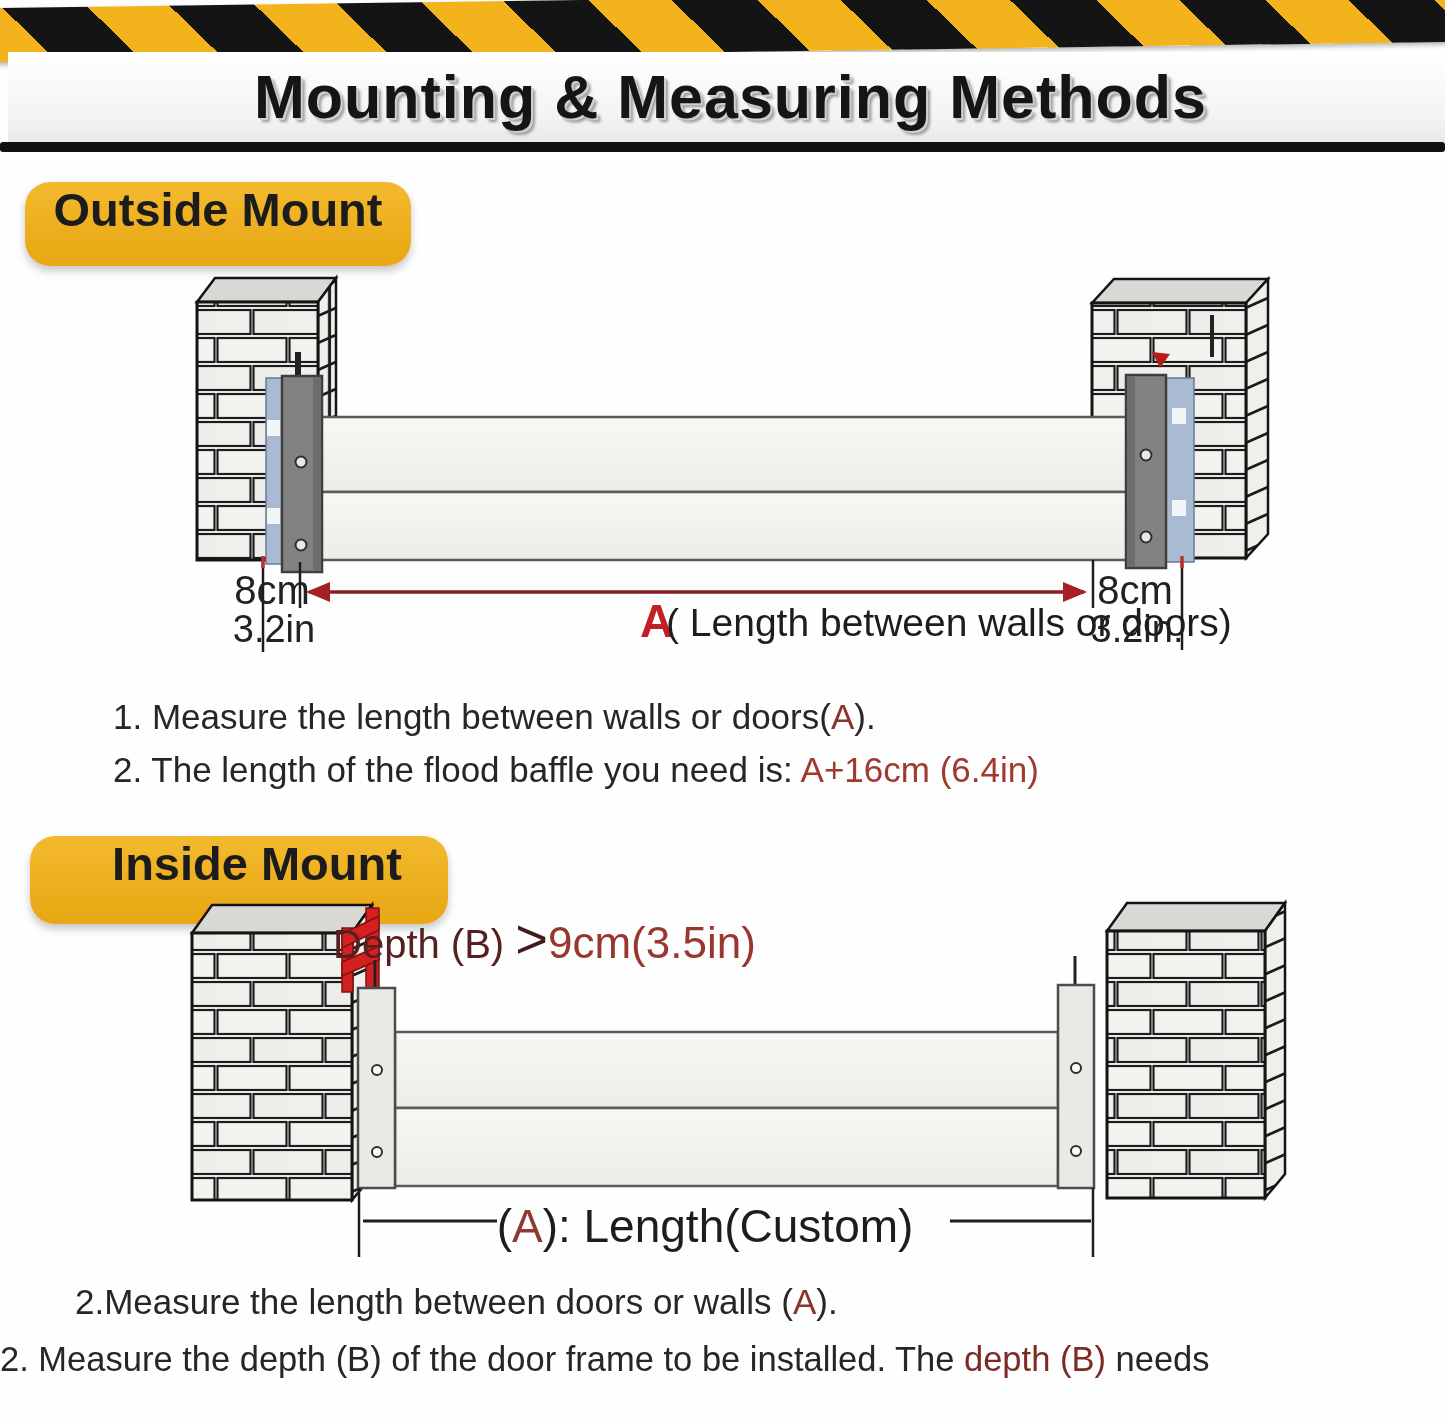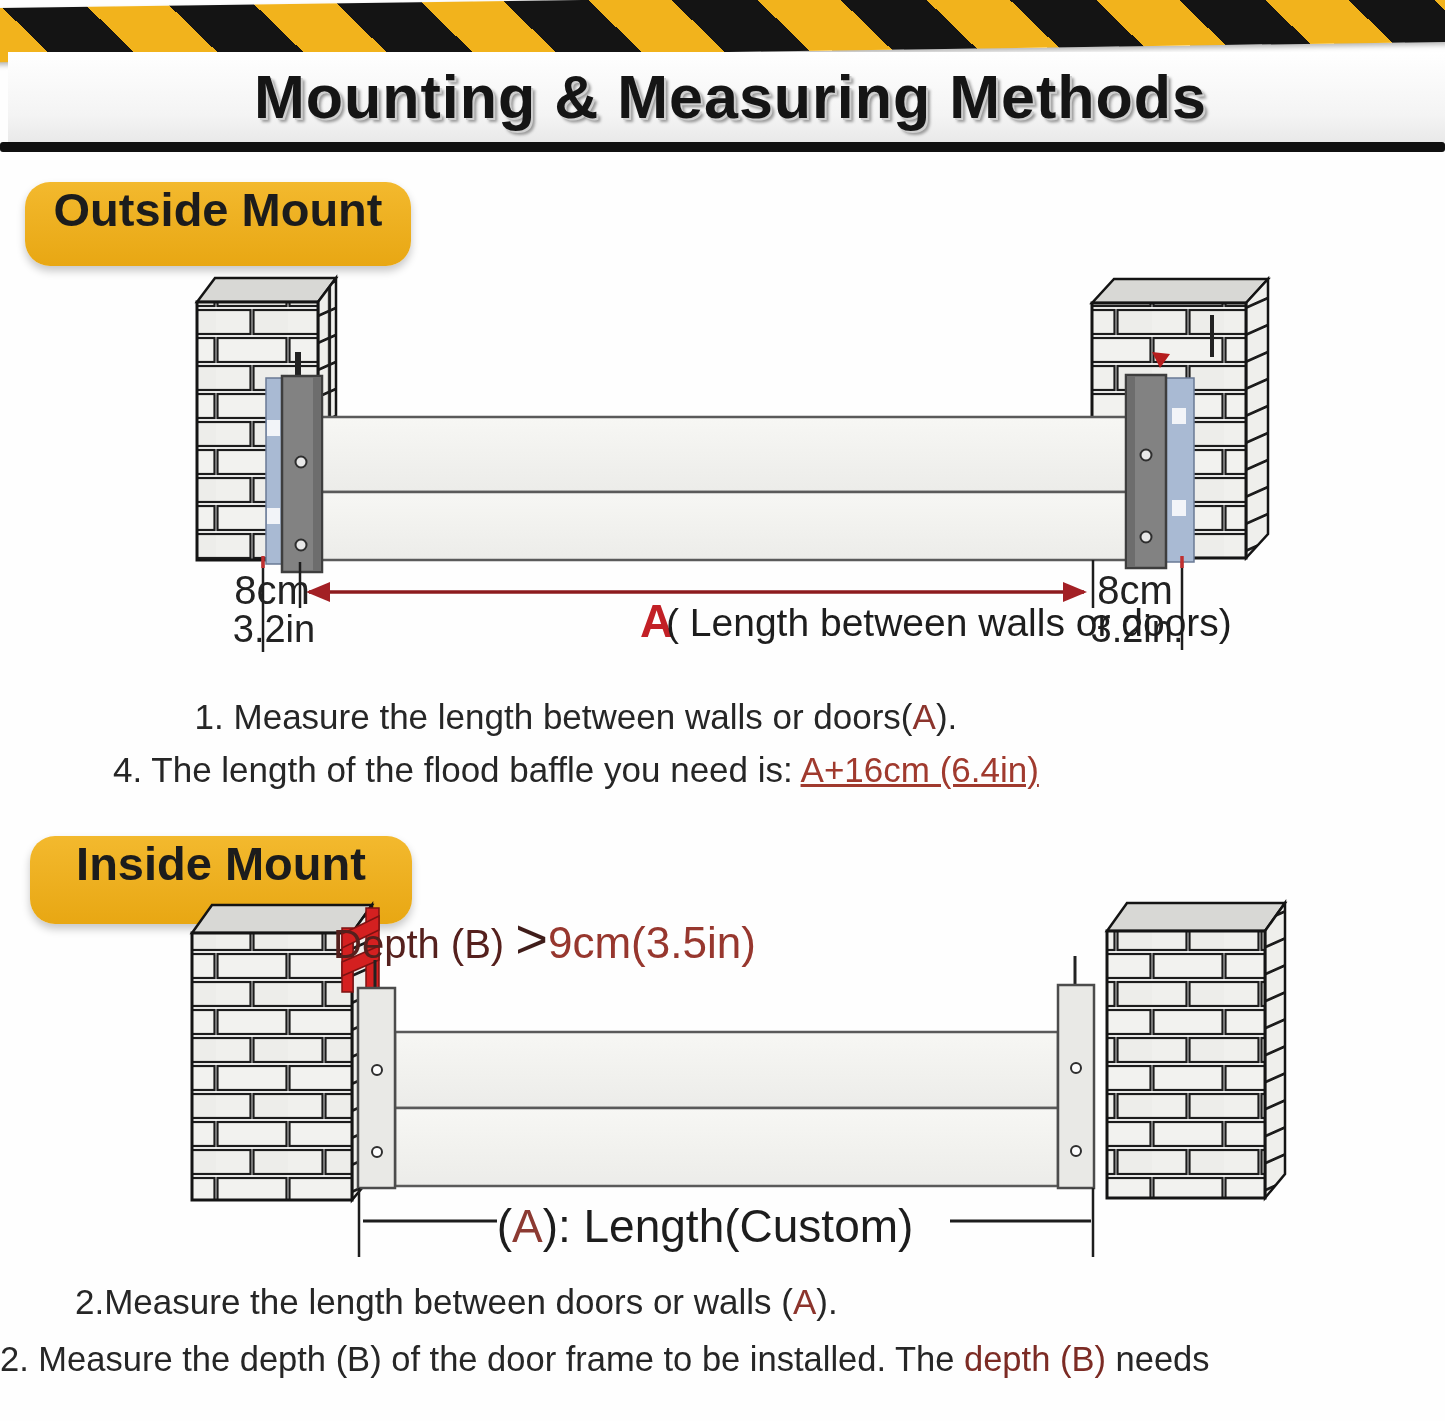--- a/index.html
+++ b/index.html
@@ -32,28 +32,28 @@
   }
   .header-bar{left:0;top:142px;width:1445px;height:10px;background:#101010;border-radius:3px;}
   
   .badge{
     background:linear-gradient(180deg,#f3b92e,#e8a713);
     border-radius:25px;display:flex;align-items:flex-start;justify-content:center;
     font-size:47px;font-weight:bold;color:#1c1c1c;
     box-shadow:0 5px 9px rgba(0,0,0,.22);
   }
   .badge.outside{left:25px;top:182px;width:386px;height:84px;}
-  .badge.inside{left:30px;top:836px;width:382px;height:88px;}
+  .badge.inside{left:30px;top:836px;width:382px;height:88px;padding-left:36px;}
   
   .steps{font-size:35px;line-height:53px;color:#262626;white-space:nowrap;}
-  .steps-1{left:113px;top:690px;text-align:center;}
+  .steps-1{left:113px;top:690px;}
   .steps-2a{left:75px;top:1282px;font-size:35px;color:#262626;white-space:nowrap;}
   .steps-2b{left:0;top:1340px;width:1445px;font-size:34.5px;line-height:39px;color:#262626;}
   .red-a{color:#8c342c;}
-  .red-strong{color:#a03a2e;text-decoration:underline;}
+  .red-strong{color:#a03a2e;}
   .red-depth{color:#7c2b24;}
   svg text{font-family:"Liberation Sans",sans-serif;}
 </style>
 </head>
 <body>
 
 <div class="abs hazard-band"></div>
 <div class="abs title-band">
   <div class="page-title">Mounting &amp; Measuring Methods</div>
 </div>
@@ -200,21 +200,21 @@
     </g>
 
     <text x="705" y="1242" font-size="46" fill="#1d1d1d" text-anchor="middle">
       <tspan>(</tspan><tspan fill="#8c3a32">A</tspan><tspan>): Length(Custom)</tspan>
     </text>
   </g>
 </svg>
 
 <div class="abs steps steps-1">
   <div><span>1. Measure the length between walls or doors(</span><span class="red-a">A</span><span>).</span></div>
-  <div><span>4. The length of the flood baffle you need is: </span><span class="red-strong">A+16cm (6.4in)</span></div>
+  <div><span>2. The length of the flood baffle you need is: </span><span class="red-strong">A+16cm (6.4in)</span></div>
 </div>
 
 <div class="abs steps-2a">
   <span>2.Measure the length between doors or walls (</span><span class="red-a">A</span><span>).</span>
 </div>
 <div class="abs steps-2b">
   <div><span>2. Measure the depth (B) of the door frame to be installed. The </span><span class="red-depth">depth (B)</span><span> needs</span></div>
 </div>
 
 </body></html>

